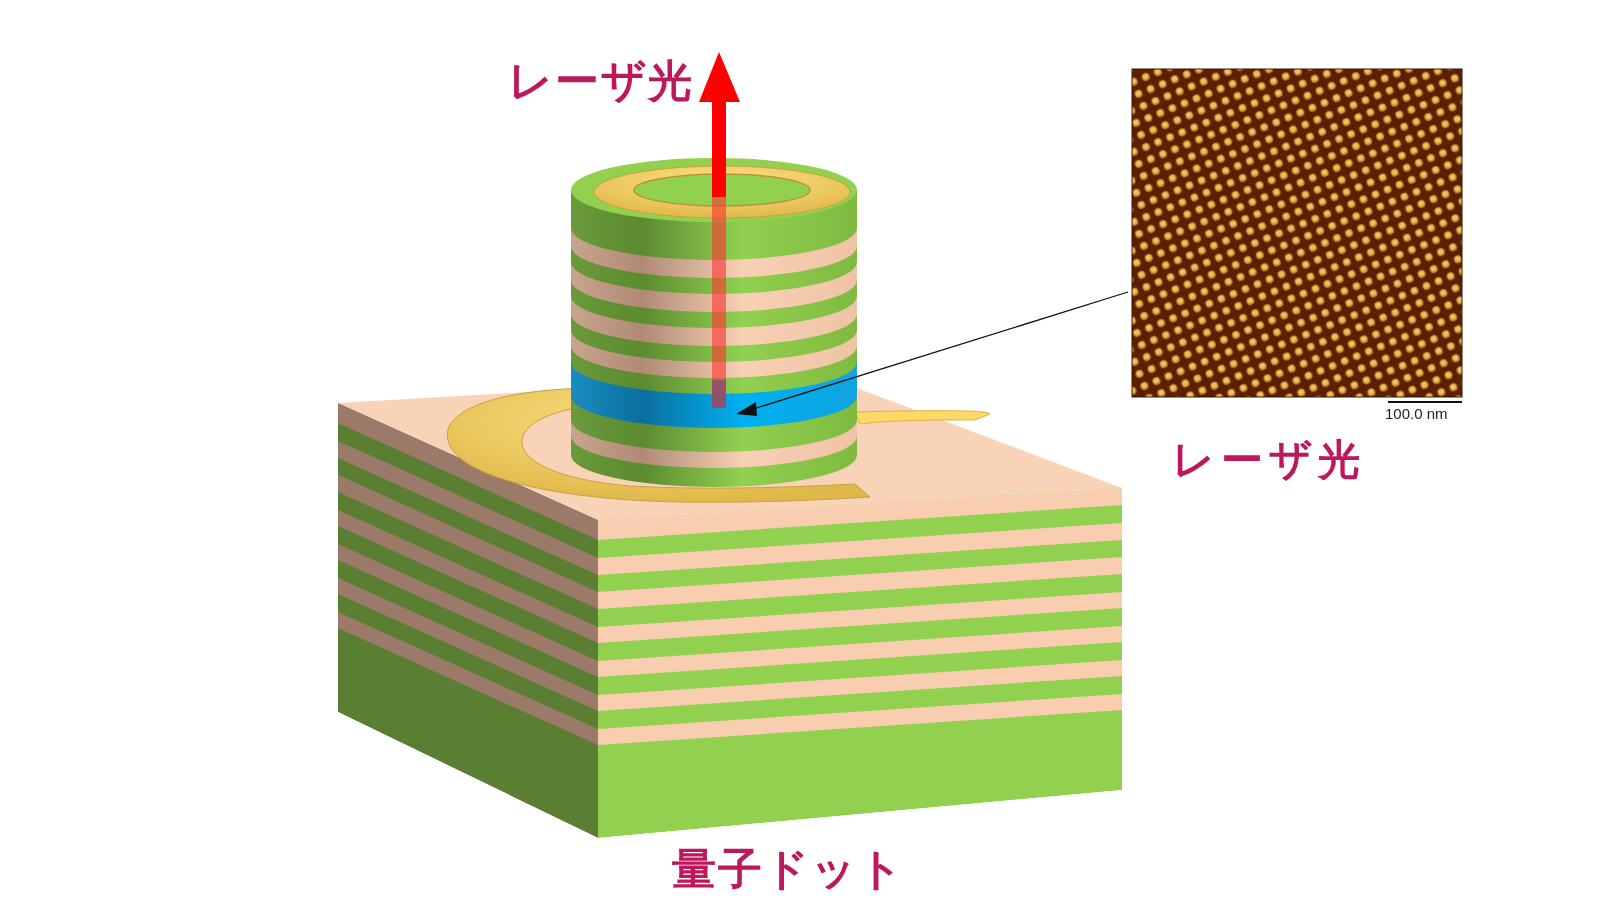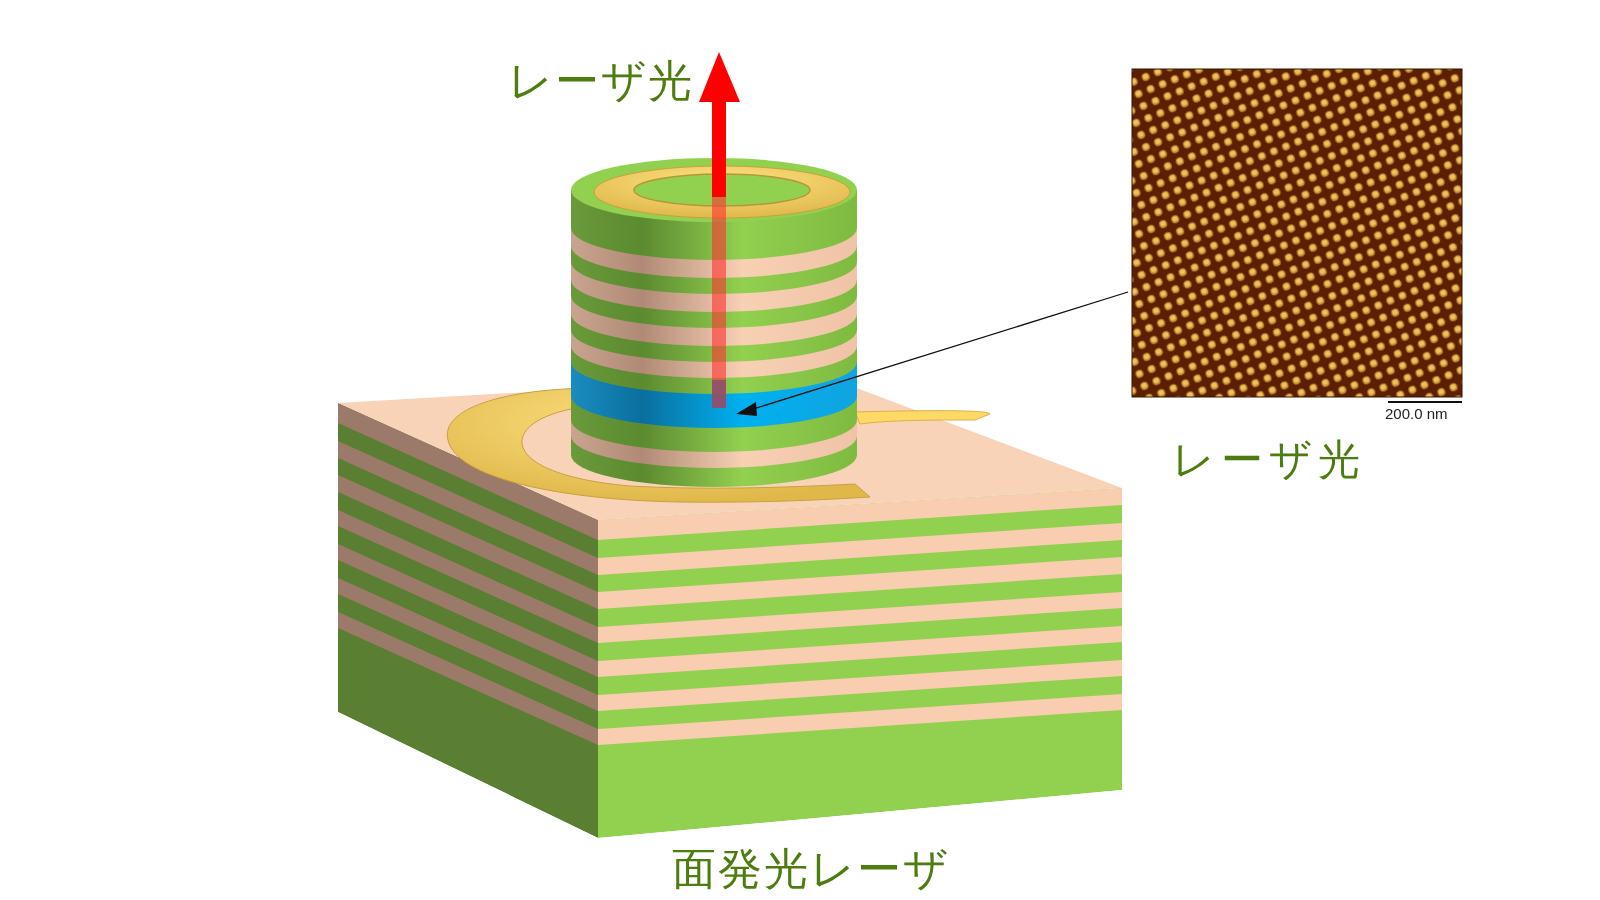--- a/index.html
+++ b/index.html
@@ -1,18 +1,18 @@
 <!DOCTYPE html>
 <html><head>
 <meta charset="utf-8">
 <style>
   html, body { margin: 0; padding: 0; background: #ffffff; }
   body { width: 1600px; height: 900px; position: relative; overflow: hidden;
          font-family: "DejaVu Sans", "Liberation Sans", sans-serif; }
-  .label { position: absolute; font-weight: normal; color: #4d7c0f; white-space: nowrap; }
+  .label { position: absolute; font-weight: bold; color: #be185d; white-space: nowrap; }
   #lbl-laser { left: 508px; top: 52px; font-size: 44px; letter-spacing: 2px; }
   #lbl-qd { left: 1172px; top: 432px; font-size: 42px; letter-spacing: 6px; }
   #lbl-vcsel { left: 672px; top: 840px; font-size: 44px; letter-spacing: 2px; }
   #scale-text { position: absolute; left: 1385px; top: 405px; font-size: 15px; color: #222;
                 font-family: "Liberation Sans", sans-serif; }
   #diagram { position: absolute; left: 0; top: 0; }
 </style>
 </head>
 <body>
 
@@ -122,16 +122,16 @@
     <polygon points="736,414 756,402 757,416" fill="#111"></polygon>
   </g>
 
   <g>
     <rect x="1132" y="69" width="330" height="328" fill="url(#afmDots)"></rect>
     <rect x="1132" y="69" width="330" height="328" fill="none" stroke="#3a1500" stroke-width="1"></rect>
     <line x1="1388" y1="402" x2="1462" y2="402" stroke="#111" stroke-width="2"></line>
   </g>
 </svg>
 
-<div id="scale-text">200.0 nm</div>
+<div id="scale-text">100.0 nm</div>
 <div id="lbl-laser" class="label">レーザ光</div>
 <div id="lbl-qd" class="label">レーザ光</div>
-<div id="lbl-vcsel" class="label">面発光レーザ</div>
+<div id="lbl-vcsel" class="label">量子ドット</div>
 
 </body></html>

